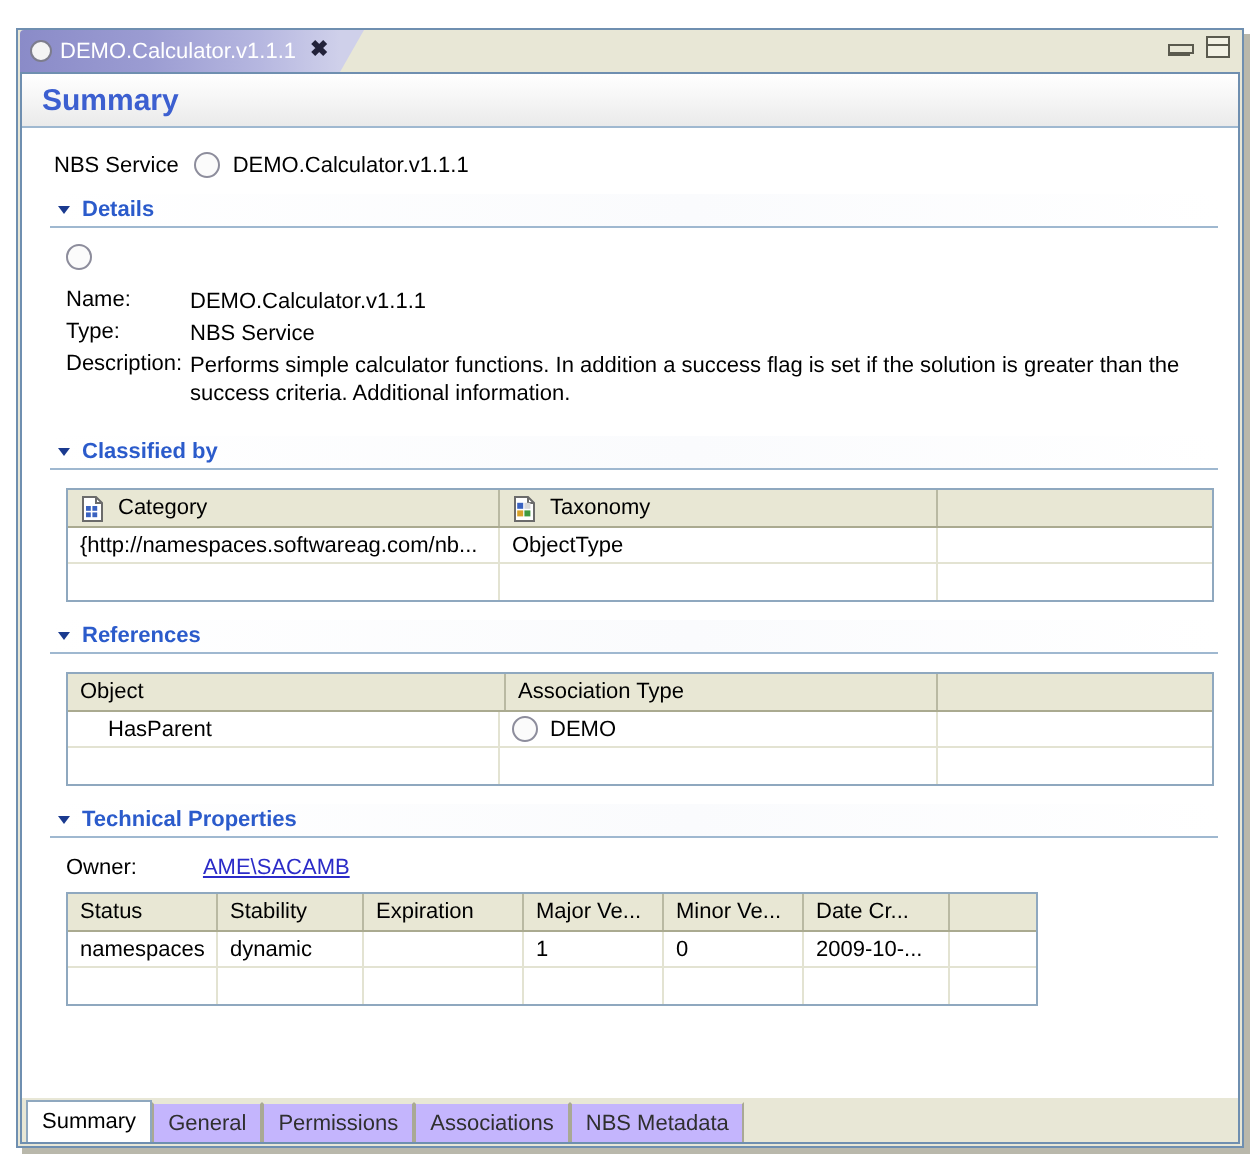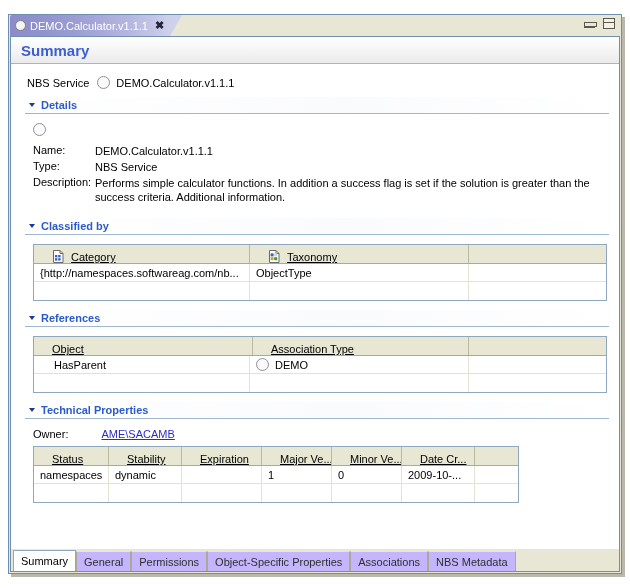--- a/index.html
+++ b/index.html
@@ -170,25 +170,25 @@
     margin: 4px 2px 0 4px;
     font-size: 11px;
   }
   .tbl .thead {
     display: flex;
     height: 19px;
     background: #e8e7d4;
     border-bottom: 1px solid #aaaa90;
   }
   .tbl .th {
-    display: flex; align-items: flex-end;
-    padding-left: 18px;
+    display: flex; align-items: center;
+    padding-left: 6px;
     border-right: 1px solid #b9b9a2;
     color: #000;
-    overflow: hidden; white-space: nowrap; text-decoration: underline;
+    overflow: hidden; white-space: nowrap;
   }
   .tbl .th:last-child { border-right: none; }
   .tbl .tr {
     display: flex;
     height: 18px;
     border-bottom: 1px solid #e3e3d2;
   }
   .tbl .tr:last-child { border-bottom: none; }
   .tbl .td {
     display: flex; align-items: center;
@@ -431,18 +431,17 @@
         </div>
       </div>
 
     </div>
   </div>
 
   <div class="tabstrip">
     <div class="ptab active">Summary</div>
     <div class="ptab">General</div>
     <div class="ptab">Permissions</div>
-    <div class="ptab">Object-Specific Properties</div>
     <div class="ptab">Associations</div>
     <div class="ptab">NBS Metadata</div>
   </div>
 
 </div>
 
 </body></html>

